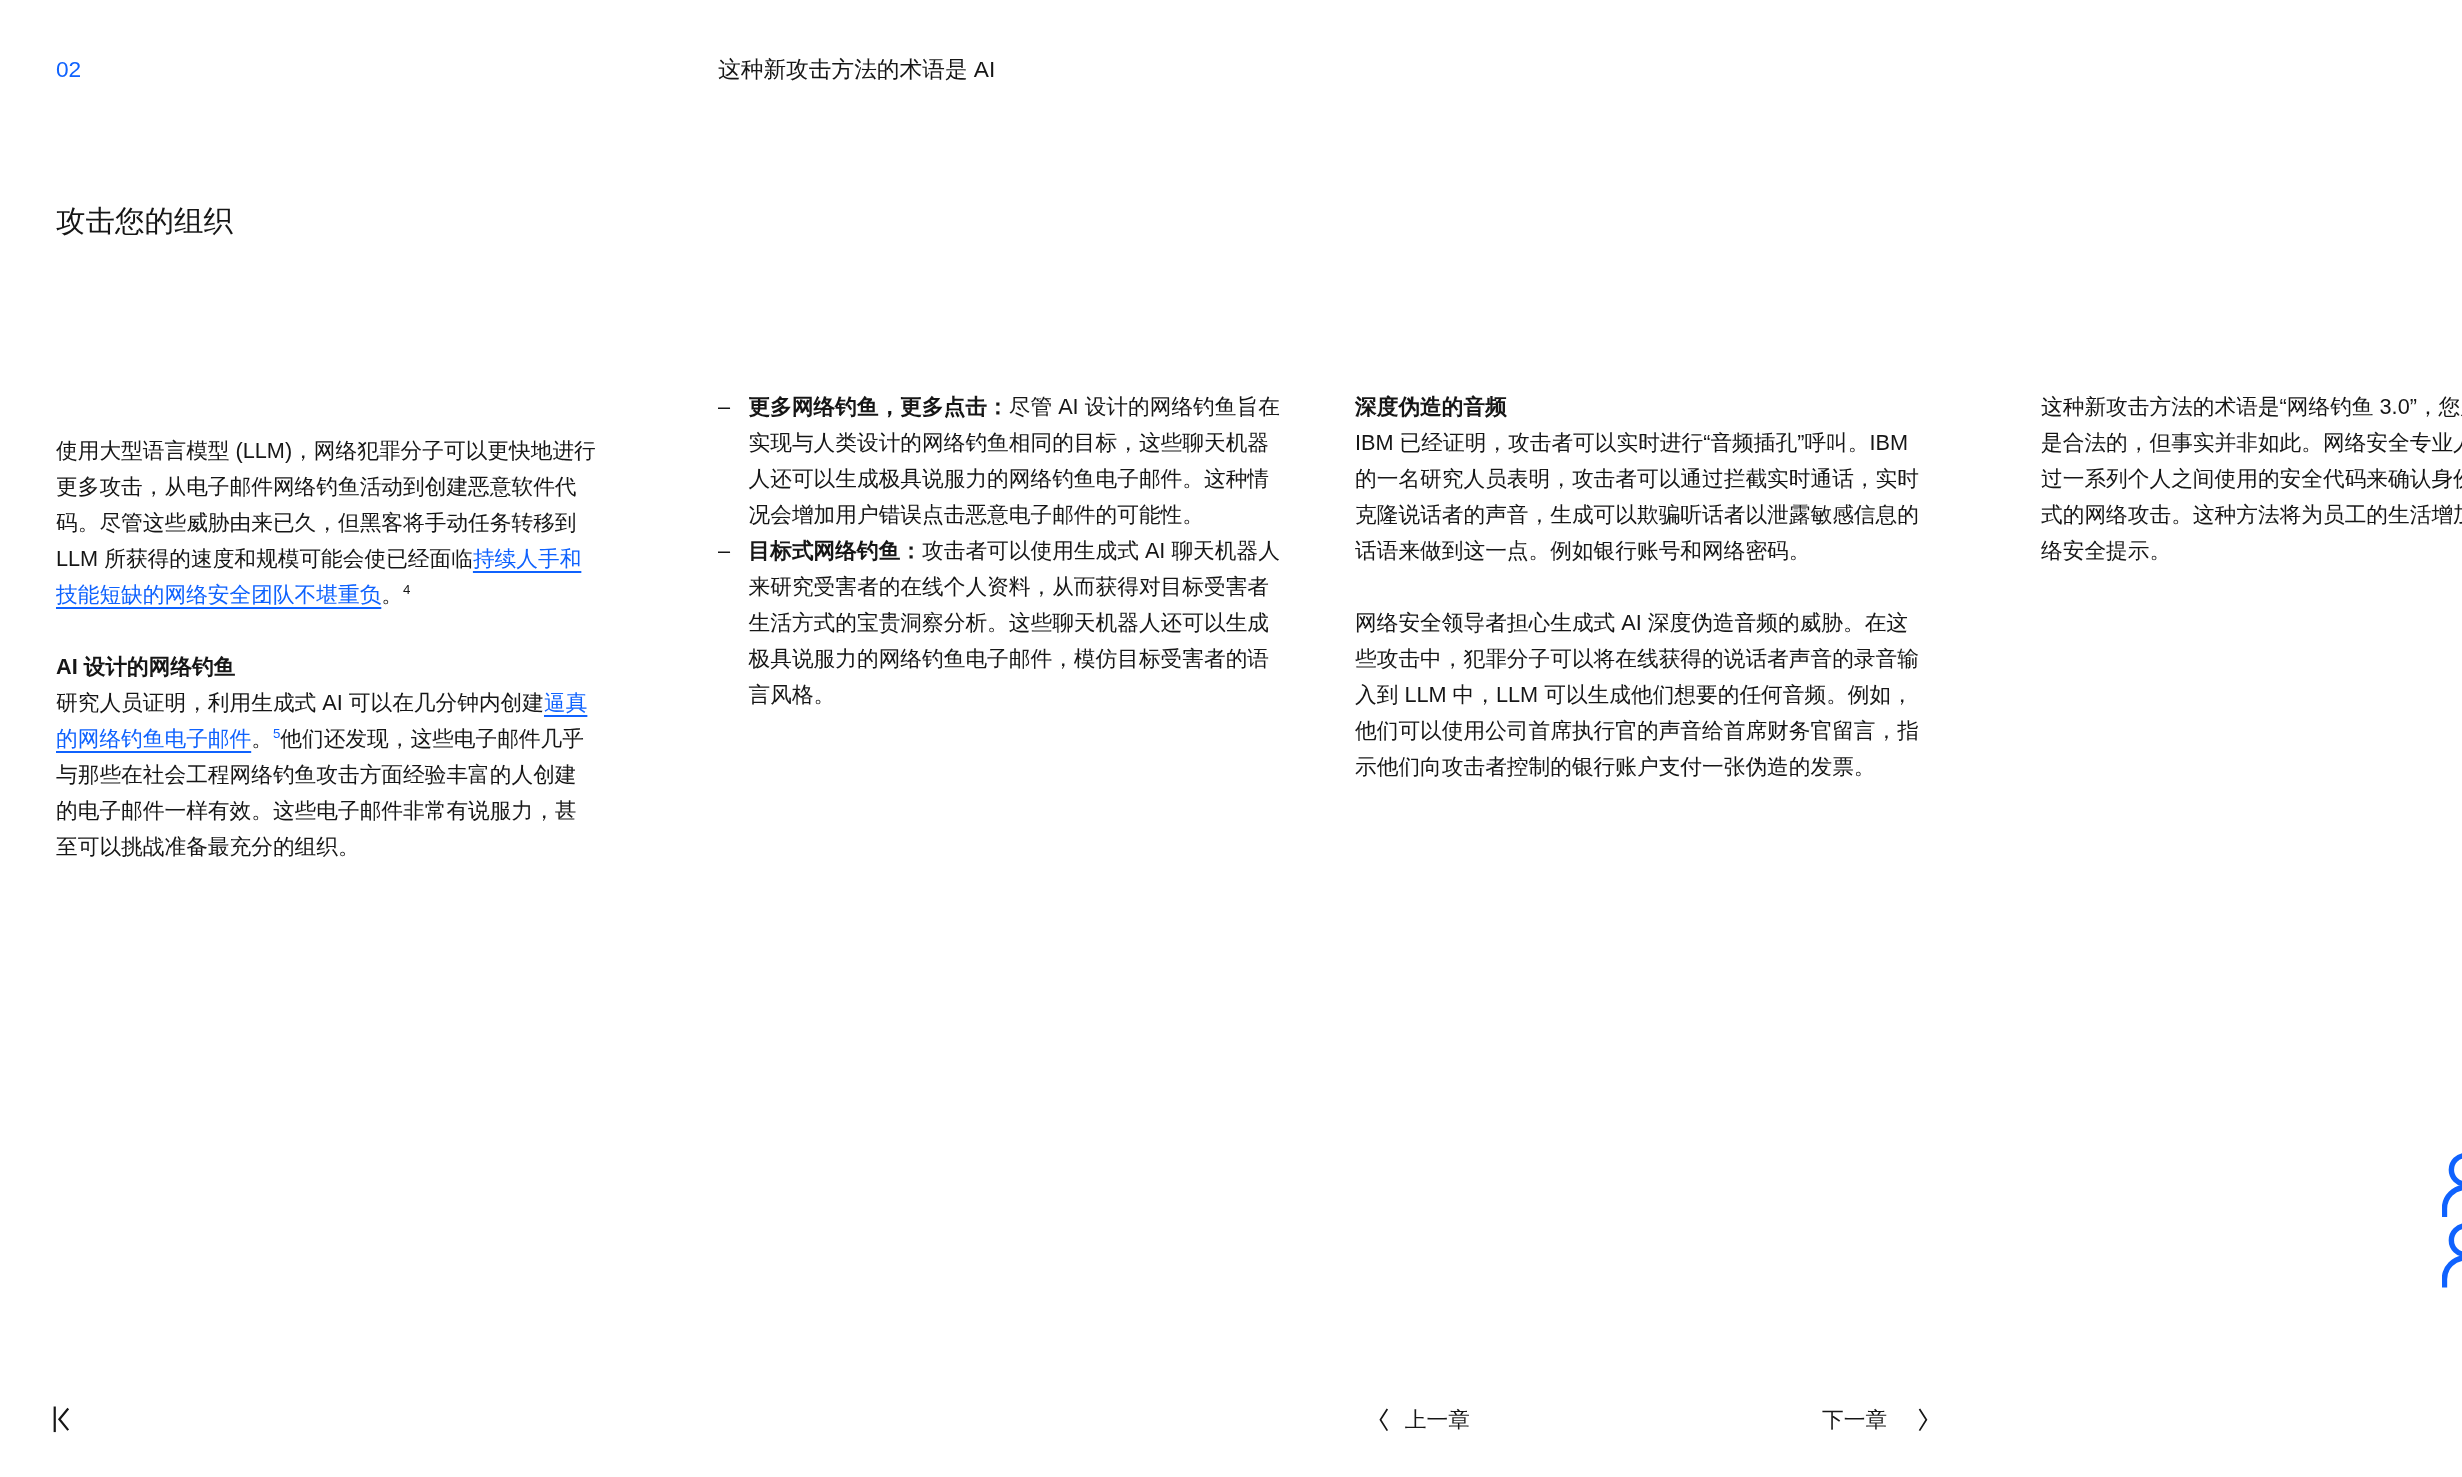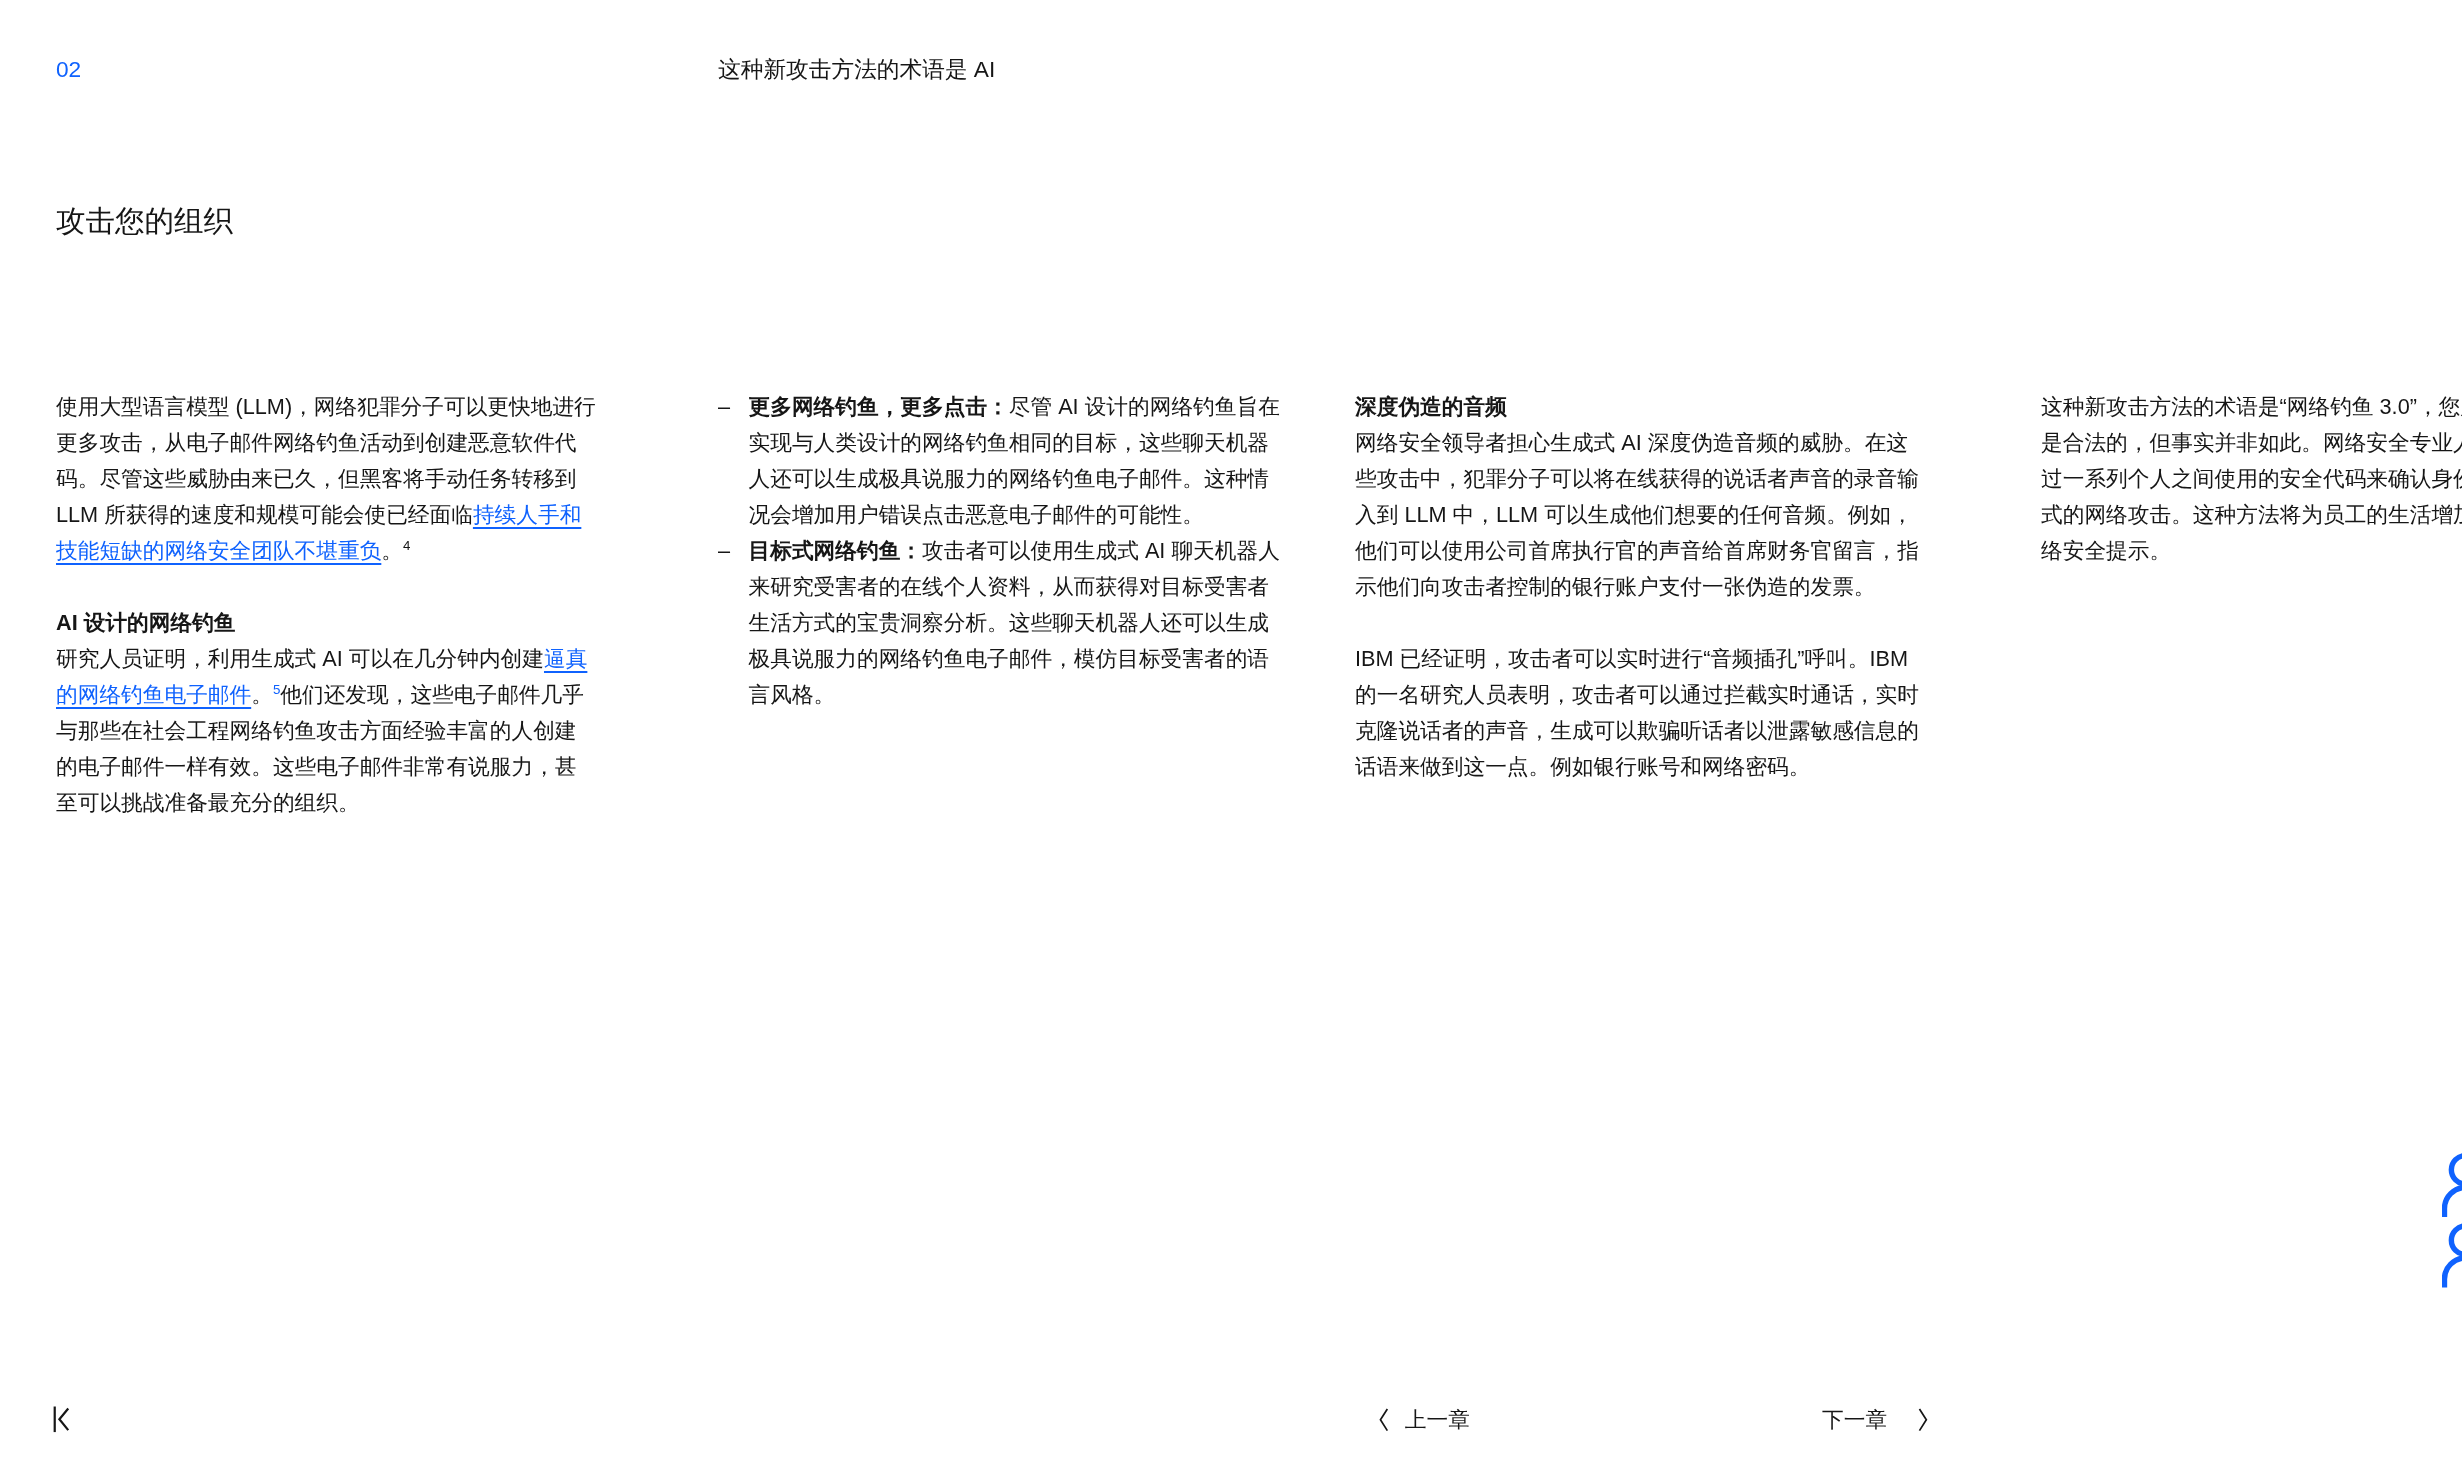--- a/index.html
+++ b/index.html
@@ -27,21 +27,21 @@
   }
 
   
   .section-title {
     position: absolute; left: 56px; top: 202px;
     font-size: 29.5px; line-height: 37px; font-weight: 400; color: #161616;
   }
 
   
   .col { position: absolute; top: 389px; font-size: 21.7px; line-height: 36px; }
-  .col-1 { left: 56px;  width: 542px; }
+  .col-1 { left: 56px;  width: 542px; margin-top: 44px; }
   .col-2 { left: 718px; width: 569px; }
   .col-3 { left: 1355px; width: 566px; }
   .col-4 { left: 2041px; width: 571px; }
 
   .col p { margin: 0 0 36px 0; }
   .col p:last-child { margin-bottom: 0; }
   .col-heading { font-size: 21.7px; line-height: 36px; font-weight: 700; margin: 0; }
 
   a.text-link {
     color: #0f62fe;
@@ -98,22 +98,22 @@
       </li>
       <li>
         <span class="dash-marker">–</span>
         <span class="li-body"><span class="li-lead">目标式网络钓鱼：</span><span>攻击者可以使用生成式 AI 聊天机器人来研究受害者的在线个人资料，从而获得对目标受害者生活方式的宝贵洞察分析。这些聊天机器人还可以生成极具说服力的网络钓鱼电子邮件，模仿目标受害者的语言风格。</span></span>
       </li>
     </ul>
   </div>
 
   <div class="col col-3">
     <h2 class="col-heading">深度伪造的音频</h2>
+    <p>IBM 已经证明，攻击者可以实时进行“音频插孔”呼叫。IBM 的一名研究人员表明，攻击者可以通过拦截实时通话，实时克隆说话者的声音，生成可以欺骗听话者以泄露敏感信息的话语来做到这一点。例如银行账号和网络密码。</p>
     <p>网络安全领导者担心生成式 AI 深度伪造音频的威胁。在这些攻击中，犯罪分子可以将在线获得的说话者声音的录音输入到 LLM 中，LLM 可以生成他们想要的任何音频。例如，他们可以使用公司首席执行官的声音给首席财务官留言，指示他们向攻击者控制的银行账户支付一张伪造的发票。</p>
-    <p>IBM 已经证明，攻击者可以实时进行“音频插孔”呼叫。IBM 的一名研究人员表明，攻击者可以通过拦截实时通话，实时克隆说话者的声音，生成可以欺骗听话者以泄露敏感信息的话语来做到这一点。例如银行账号和网络密码。</p>
   </div>
 
   <div class="col col-4">
     <p>这种新攻击方法的术语是“网络钓鱼 3.0”，您所听到的似乎是合法的，但事实并非如此。网络安全专业人员可能需要通过一系列个人之间使用的安全代码来确认身份，打击这种形式的网络攻击。这种方法将为员工的生活增加更多层次的网络安全提示。</p>
   </div>
 
   <svg class="people-icon" width="134" height="136" viewBox="0 0 272 276" aria-hidden="true">
     <defs>
       <g id="person" fill="none" stroke="#0f62fe" stroke-width="11">
         <circle cx="48" cy="34" r="29"></circle>

